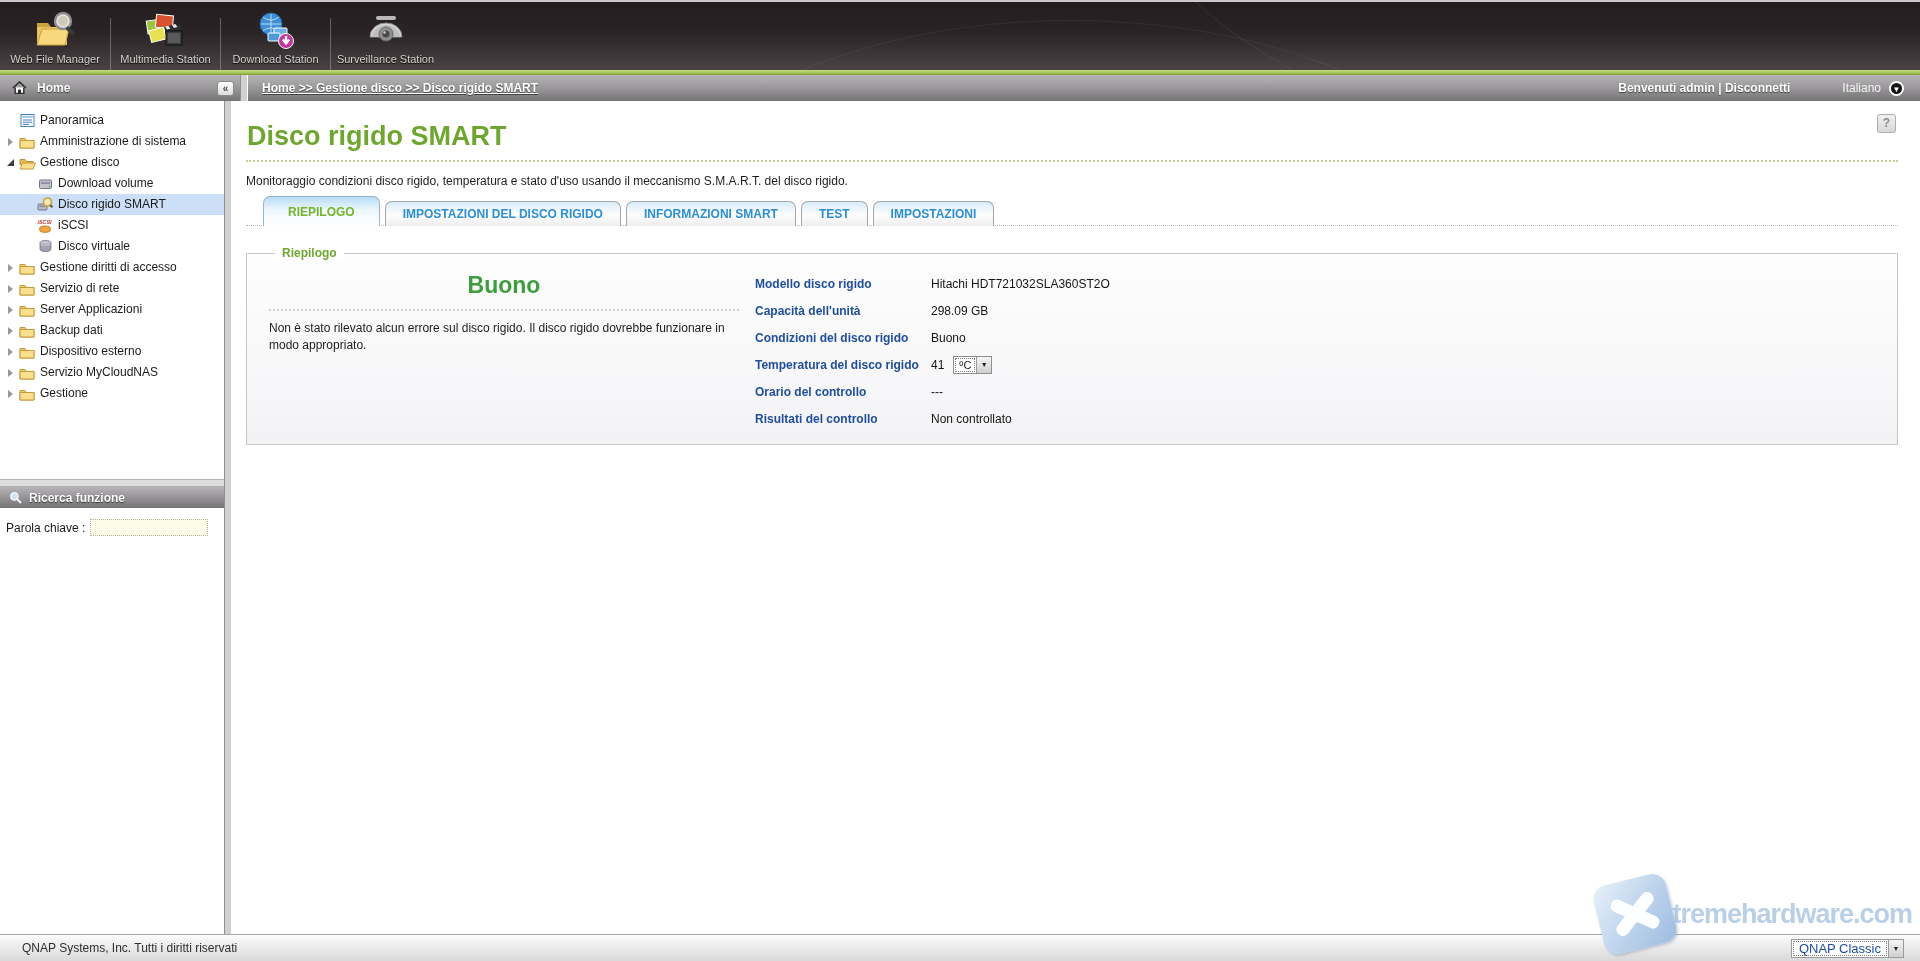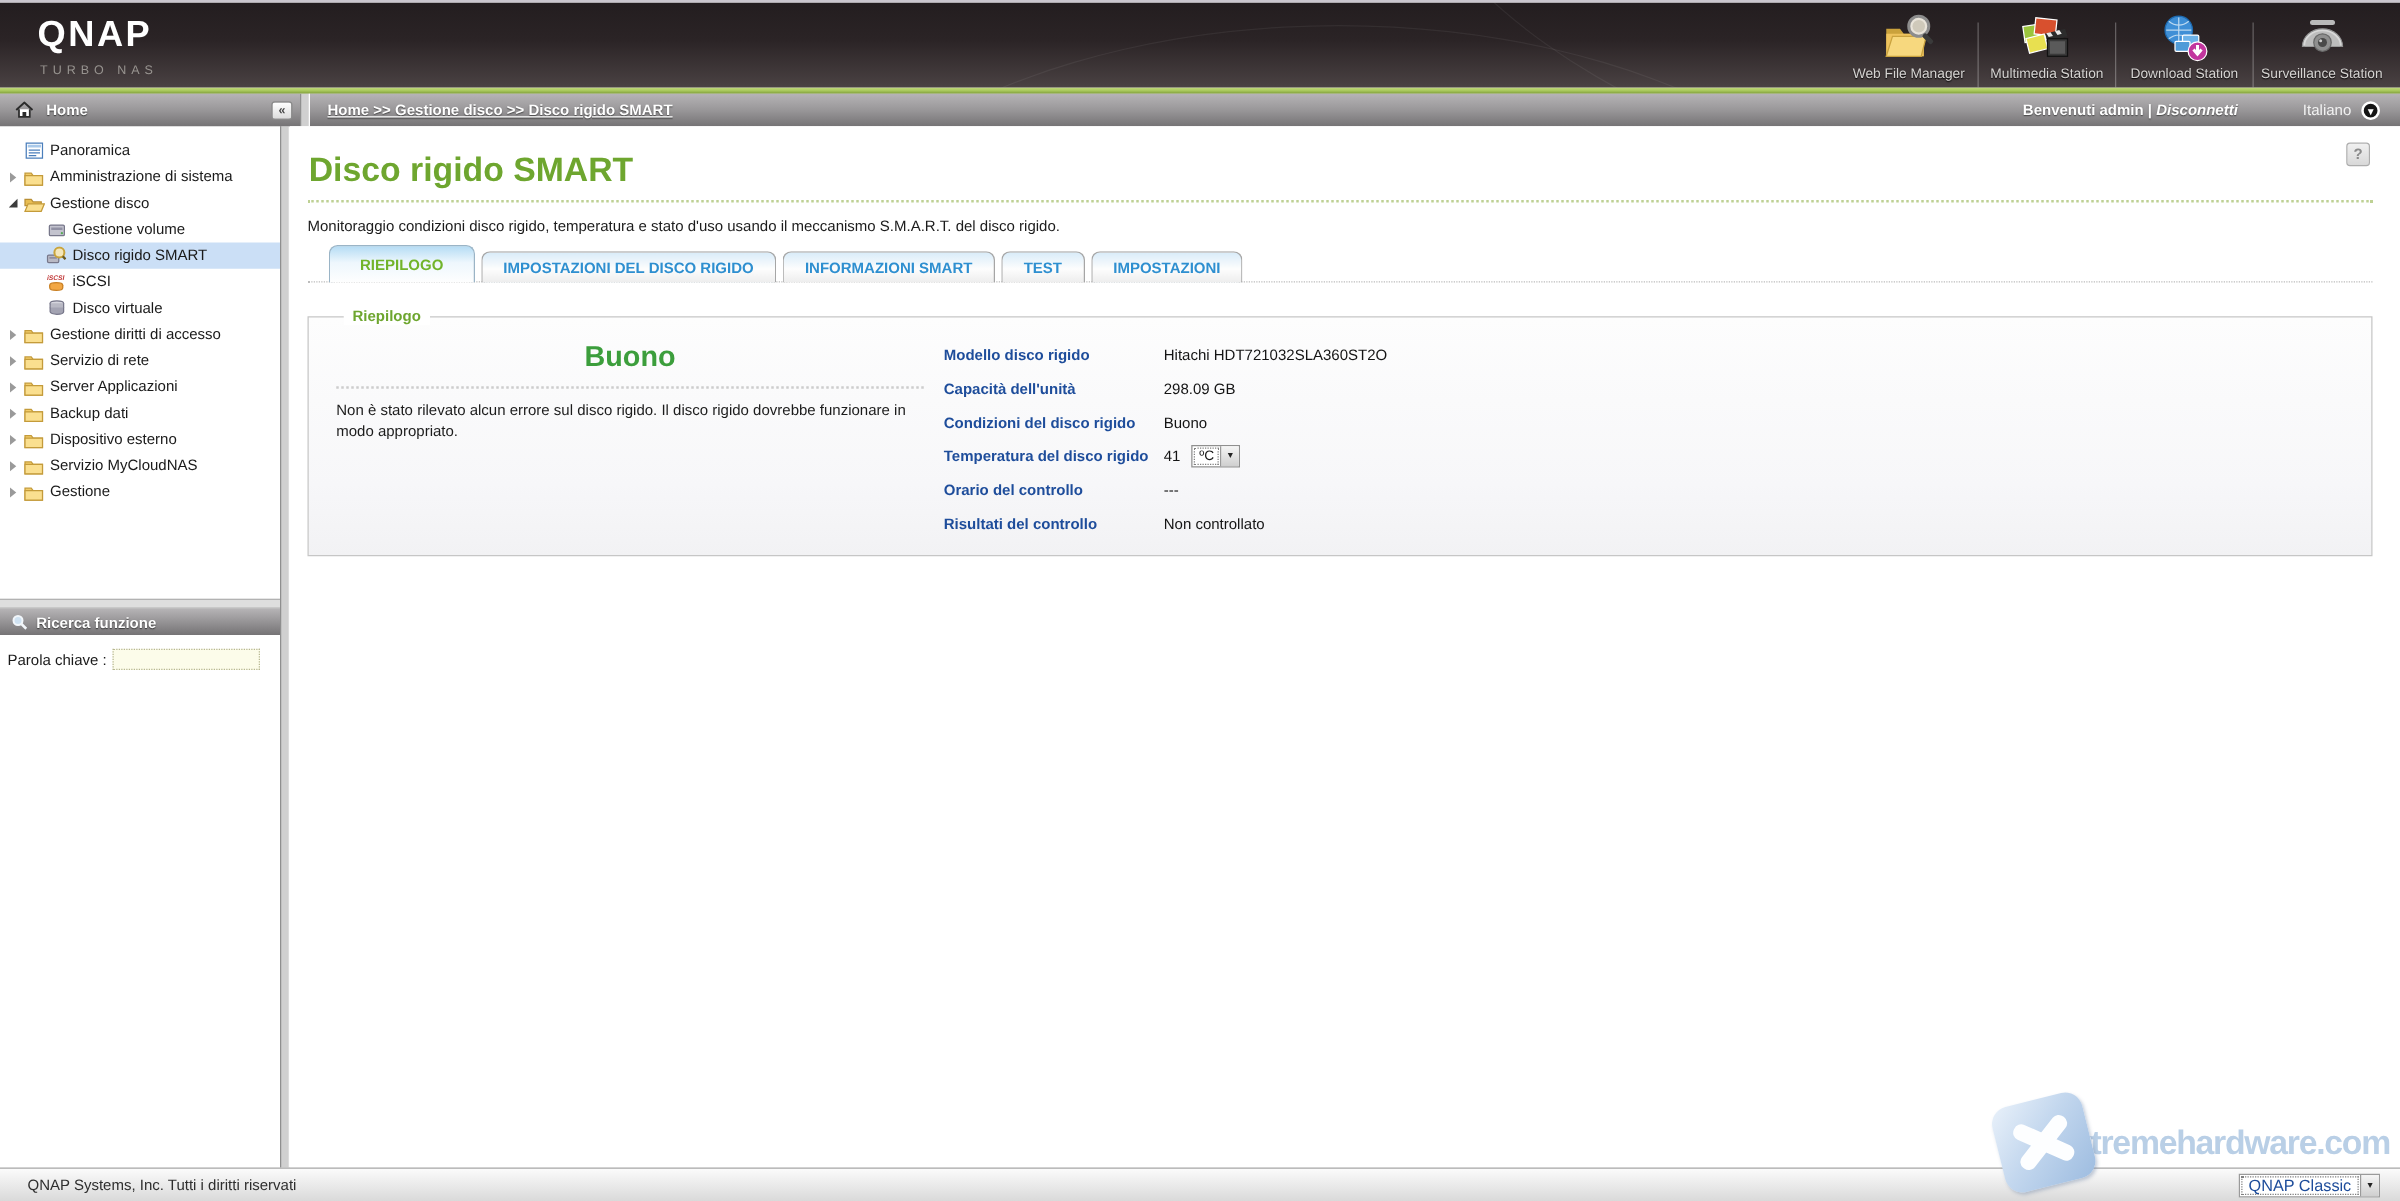--- a/index.html
+++ b/index.html
@@ -30,21 +30,21 @@
   .graybar { background:linear-gradient(#b6b4b6 0%, #999799 50%, #757375 100%); }
   .home-bar { width:240px; display:flex; align-items:center; padding:0 6px 0 8px; position:relative; }
   .home-bar .bar-title { color:#fff; font-size:12px; font-weight:bold; margin-left:5px; text-shadow:0 1px 1px #333; flex:1; }
   .collapse-btn { width:17px; height:15px; background:linear-gradient(#fff,#dcdcdc); border:1px solid #8a8a8a;
                   border-radius:3px; color:#4a4a4a; font-size:10px; font-weight:bold; line-height:13px;
                   text-align:center; cursor:pointer; }
   .v-divider { width:8px; background:#d0d0d0; border-left:1px solid #8f8f8f; border-right:1px solid #fdfdfd; }
   .breadcrumb-bar { flex:1; display:flex; align-items:center; padding:0 16px 0 14px; }
   .breadcrumb { color:#fff; font-size:12px; font-weight:bold; text-shadow:0 1px 1px #444; flex:1;text-decoration:underline; }
   .user-chip { color:#fff; font-size:12px; font-weight:bold; text-shadow:0 1px 1px #444; margin-right:52px; cursor:default; }
-  .user-chip .logout { cursor:pointer;font-style:italic; }
+  .user-chip .logout { cursor:pointer; }
   .lang { display:flex; align-items:center; gap:8px; }
   .lang-label { color:#f2f2f2; font-size:12px; }
   .lang-btn { width:15px; height:15px; border-radius:50%; background:#141414; border:2px solid #fff;
               color:#fff; font-size:8px; line-height:14px; text-align:center; cursor:pointer; }
 
   
   .main-row { flex:1; display:flex; min-height:0; }
   .sidebar { width:224px; background:#fff; display:flex; flex-direction:column; }
   .tree { height:378px; padding-top:9px; overflow:hidden; }
   .tree-row { height:21px; display:flex; align-items:center; font-size:12px; color:#1a1a1a;
@@ -116,24 +116,20 @@
   .wm-text { font-size:27px; font-weight:bold; color:#b9cfe6; text-shadow:0 1px 0 #fff; letter-spacing:-1px; }
 
   svg { display:block; }
 </style>
 </head>
 <body>
 
 <div id="page">
 
   <div class="topbar">
-    <div class="brand">
-      <div class="brand-name">QNAP</div>
-      <div class="brand-sub">TURBO NAS</div>
-    </div>
     <div class="header-apps" id="header-apps">
         <div class="app">
           <span class="app-icon">
             <svg width="44" height="40" viewBox="0 0 44 40">
               <path d="M4 12 h11 l3 4 h16 v18 H4 Z" fill="#caa23c"></path>
               <path d="M4 16 h30 v18 H4 Z" fill="#eec35e"></path>
               <path d="M4 34 L9 18 h27 l-4 16 Z" fill="#f7d87e" stroke="#c9a23f"></path>
               <circle cx="30" cy="10" r="8" fill="#e9e4da" stroke="#8d8d8d" stroke-width="2.4"></circle>
               <circle cx="30" cy="10" r="5" fill="#cfc9ba"></circle>
               <rect x="35.2" y="15.2" width="4" height="10" rx="1.6" transform="rotate(-45 37 20)" fill="#3a3a3a"></rect>
@@ -249,21 +245,21 @@
             <span class="tree-label">Gestione disco</span>
           </div>
           <div class="tree-row lvl1">
             <span class="tree-icon">
               <svg width="15" height="14" viewBox="0 0 15 14">
                 <rect x="1.5" y="3" width="12" height="8.5" rx="1" fill="#c3c3ce" stroke="#77778a"></rect>
                 <rect x="3" y="5" width="9" height="2" fill="#9191a4"></rect>
                 <circle cx="11.5" cy="9.5" r="0.9" fill="#55aa55"></circle>
               </svg>
             </span>
-            <span class="tree-label">Gestione volume</span>
+            <span class="tree-label">Download volume</span>
           </div>
           <div class="tree-row lvl1 selected">
             <span class="tree-icon">
               <svg width="16" height="15" viewBox="0 0 16 15">
                 <rect x="1" y="7" width="9" height="6" rx="1" fill="#b9b9c4" stroke="#77778a"></rect>
                 <rect x="2.5" y="8.6" width="6" height="1.4" fill="#8d8da0"></rect>
                 <circle cx="10.5" cy="5" r="4" fill="#f4e7bb" stroke="#c9a43c" stroke-width="1.6"></circle>
                 <line x1="13.2" y1="8" x2="15.4" y2="10.4" stroke="#6b5a22" stroke-width="2"></line>
               </svg>
             </span>

